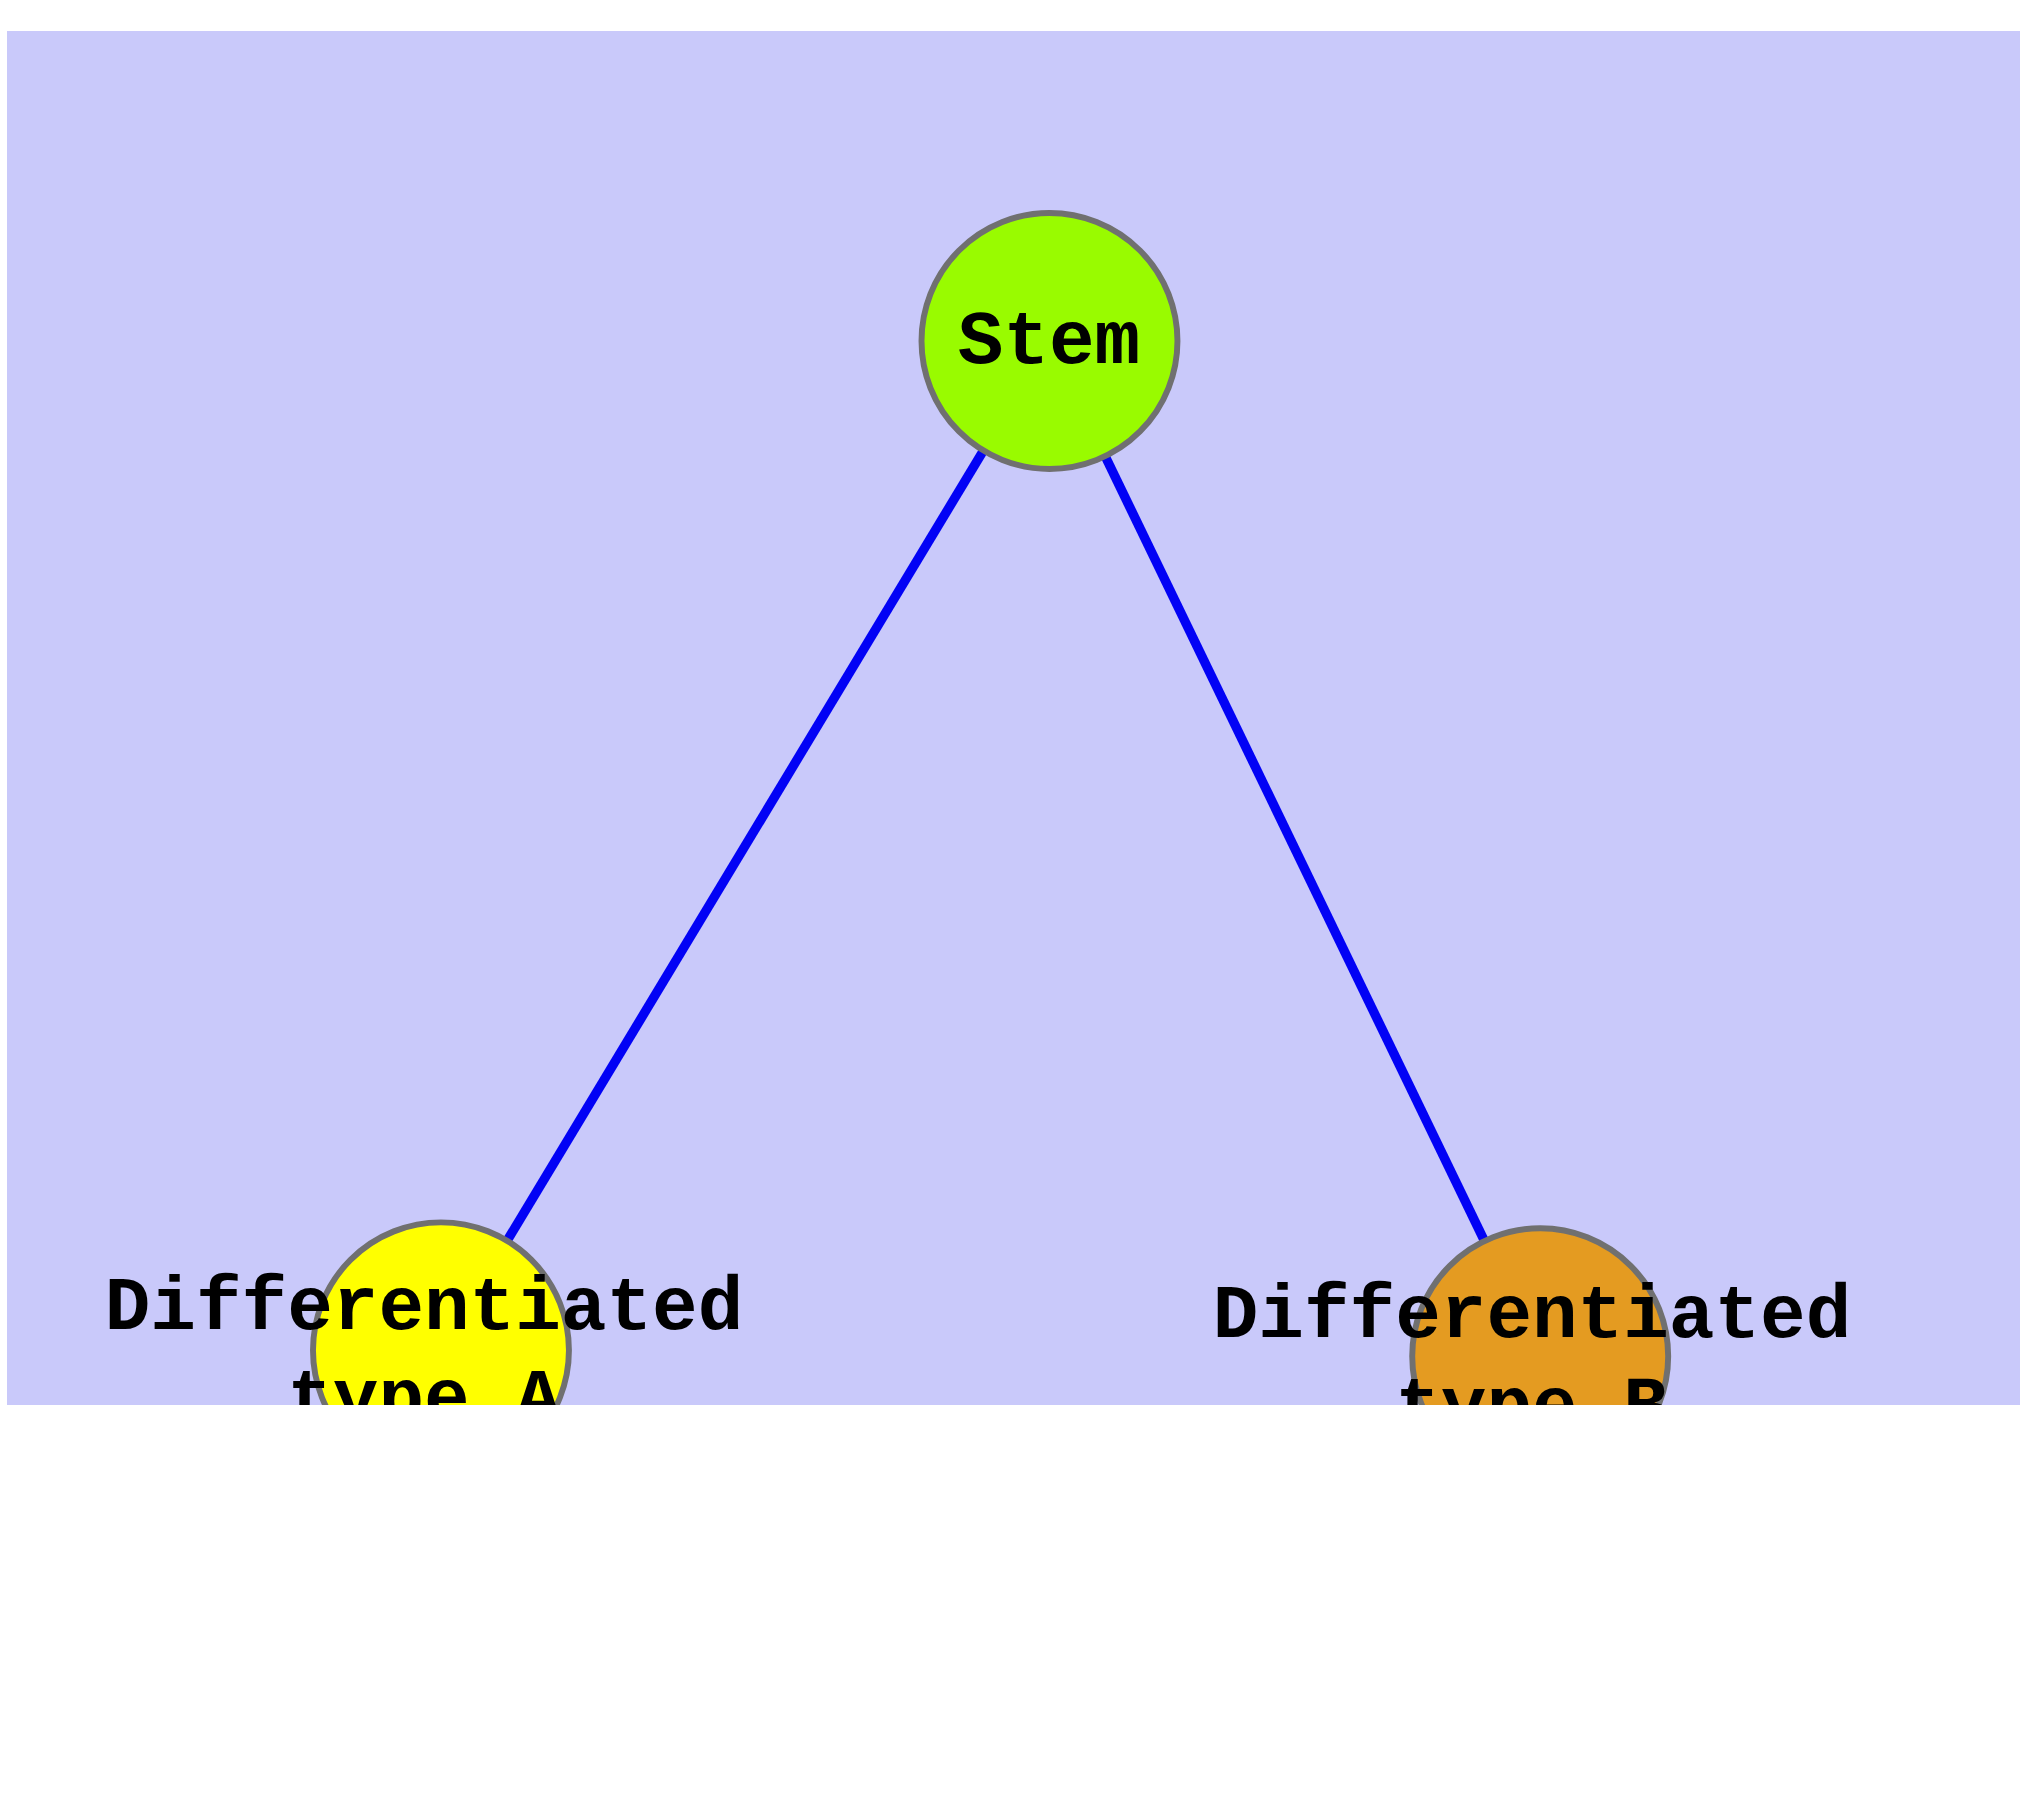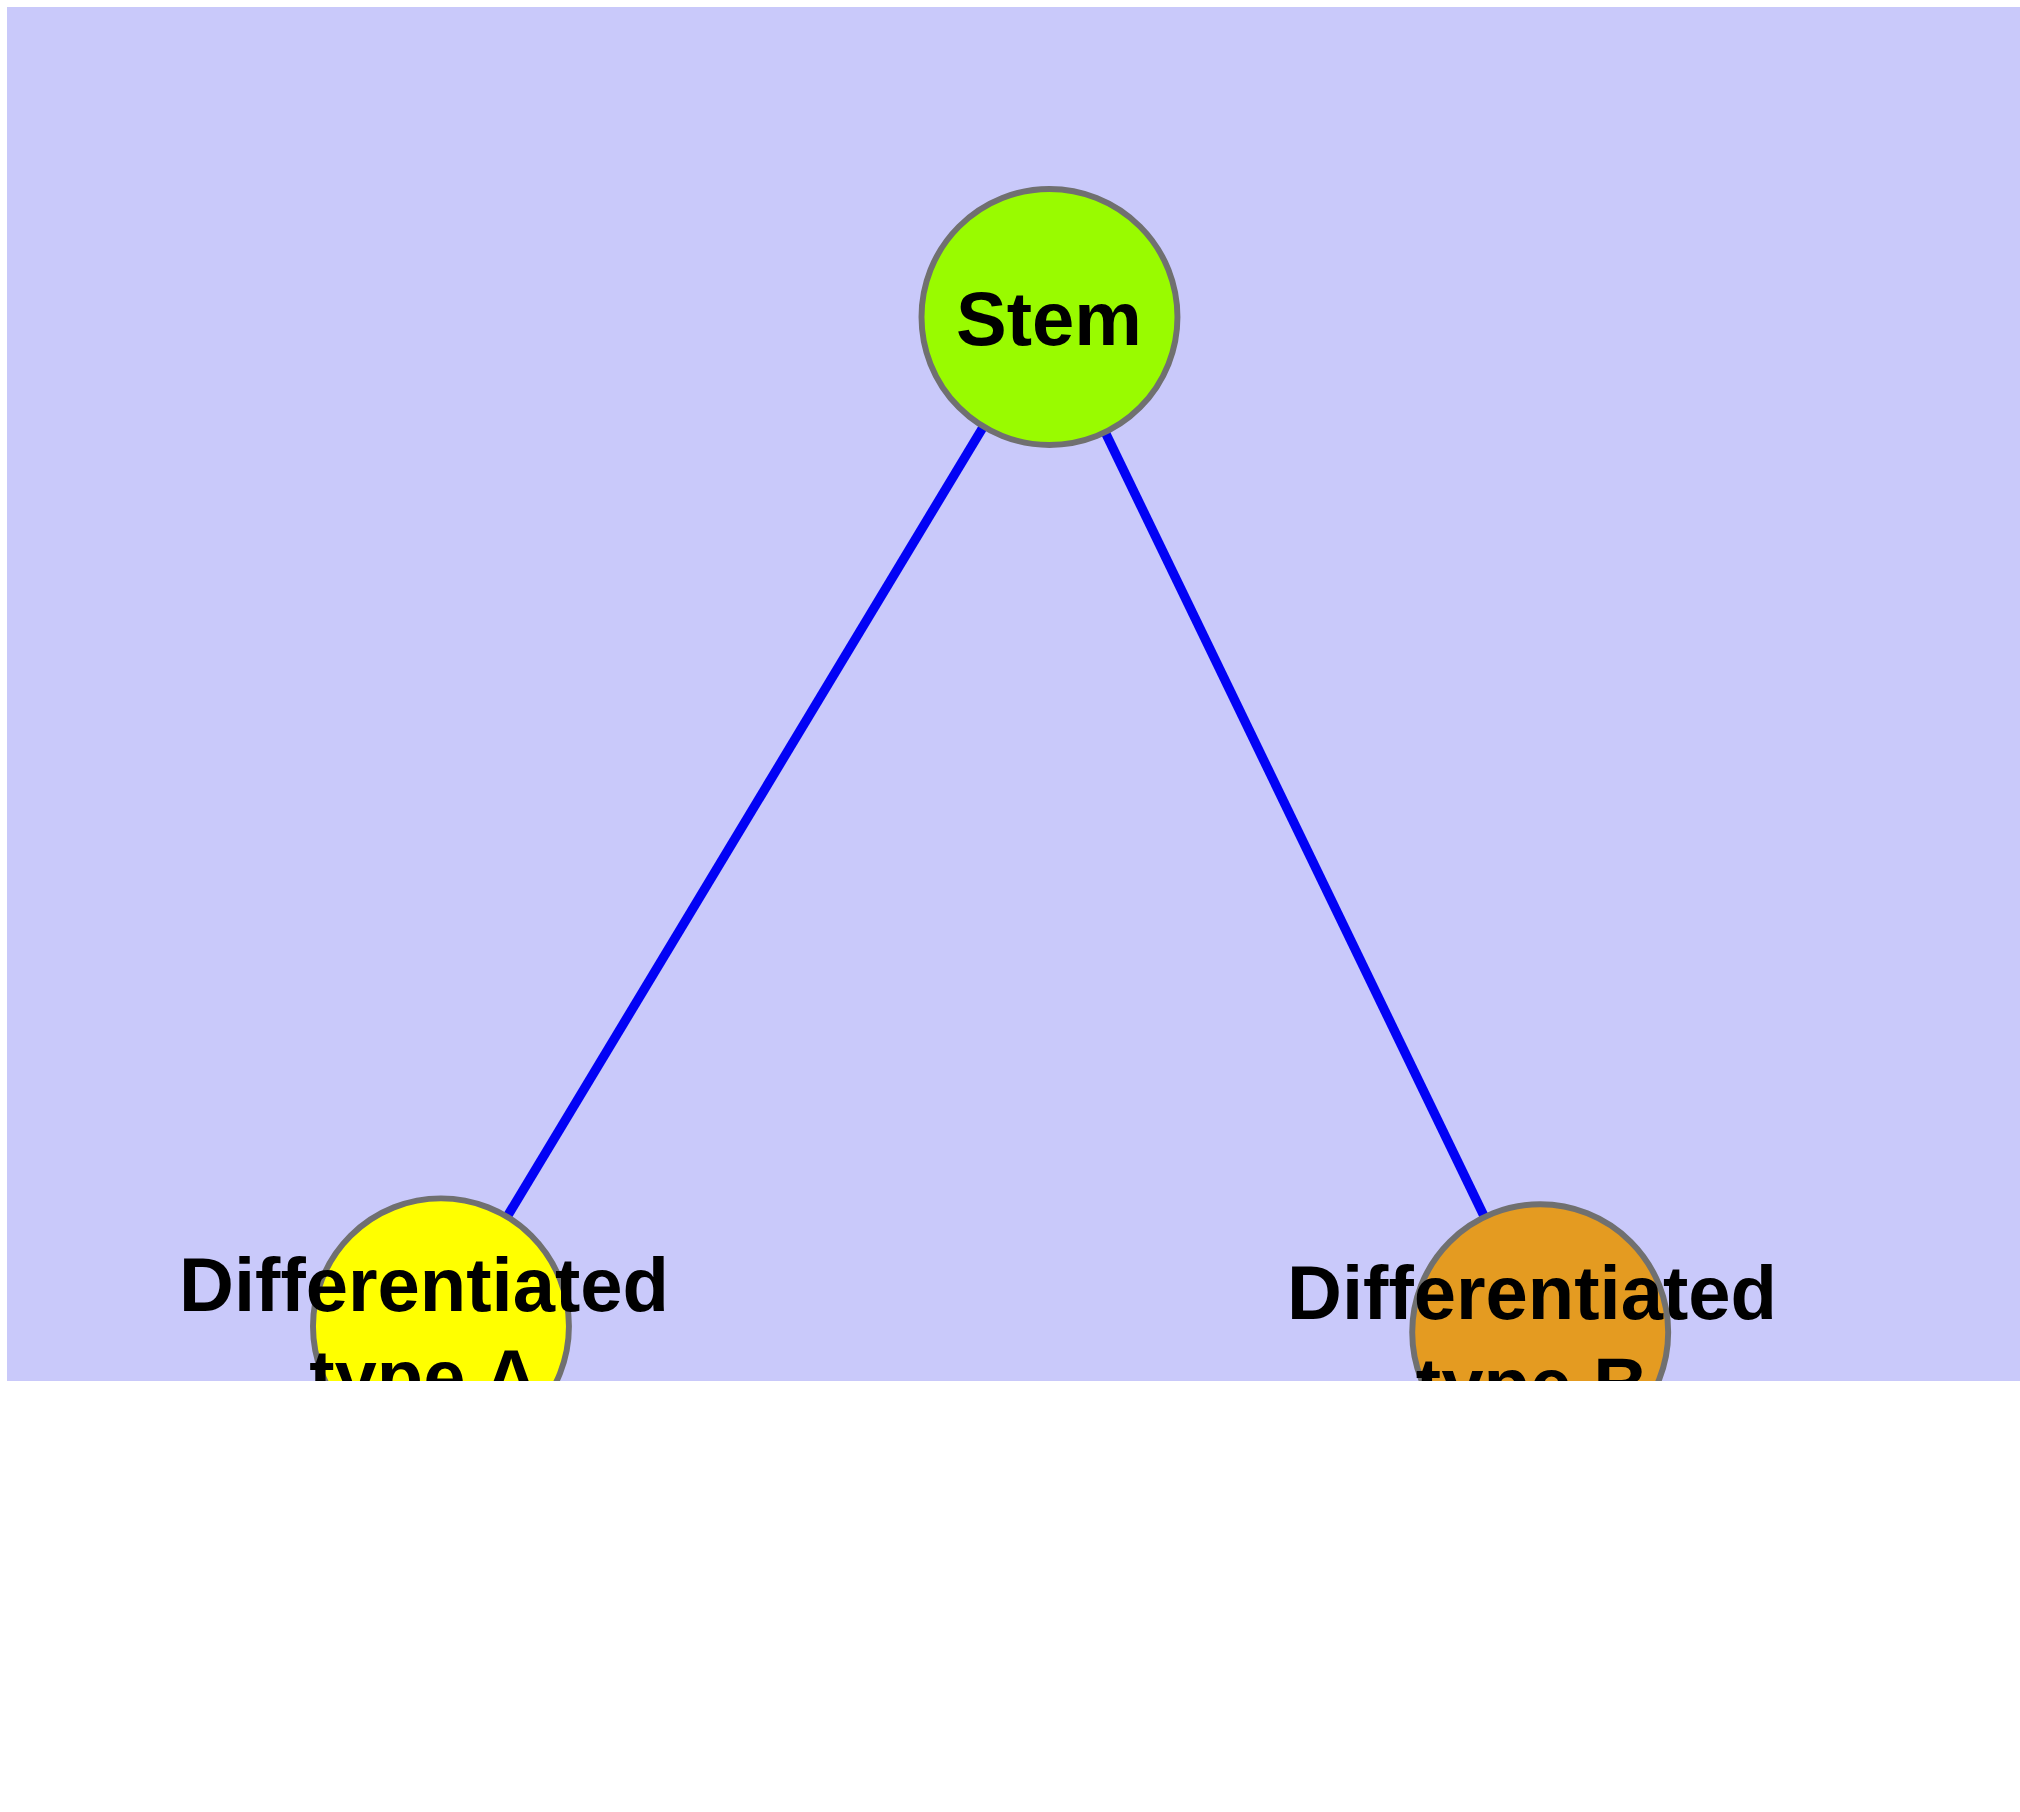--- a/index.html
+++ b/index.html
@@ -5,21 +5,22 @@
   html, body {
     margin: 0;
     padding: 0;
     background: #ffffff;
   }
   .canvas {
     position: relative;
     width: 2021px;
     height: 1381px;
     overflow: hidden;
-    font-family: Liberation Sans, sans-serif;
+    font-family: Liberation Mono, monospace;
+    margin-top: 24px;
   }
   .frame-top {
     position: absolute;
     left: 0; top: 0;
     width: 100%; height: 6.8px;
     background: #ffffff;
     z-index: 3;
   }
   .frame-left {
     position: absolute;

